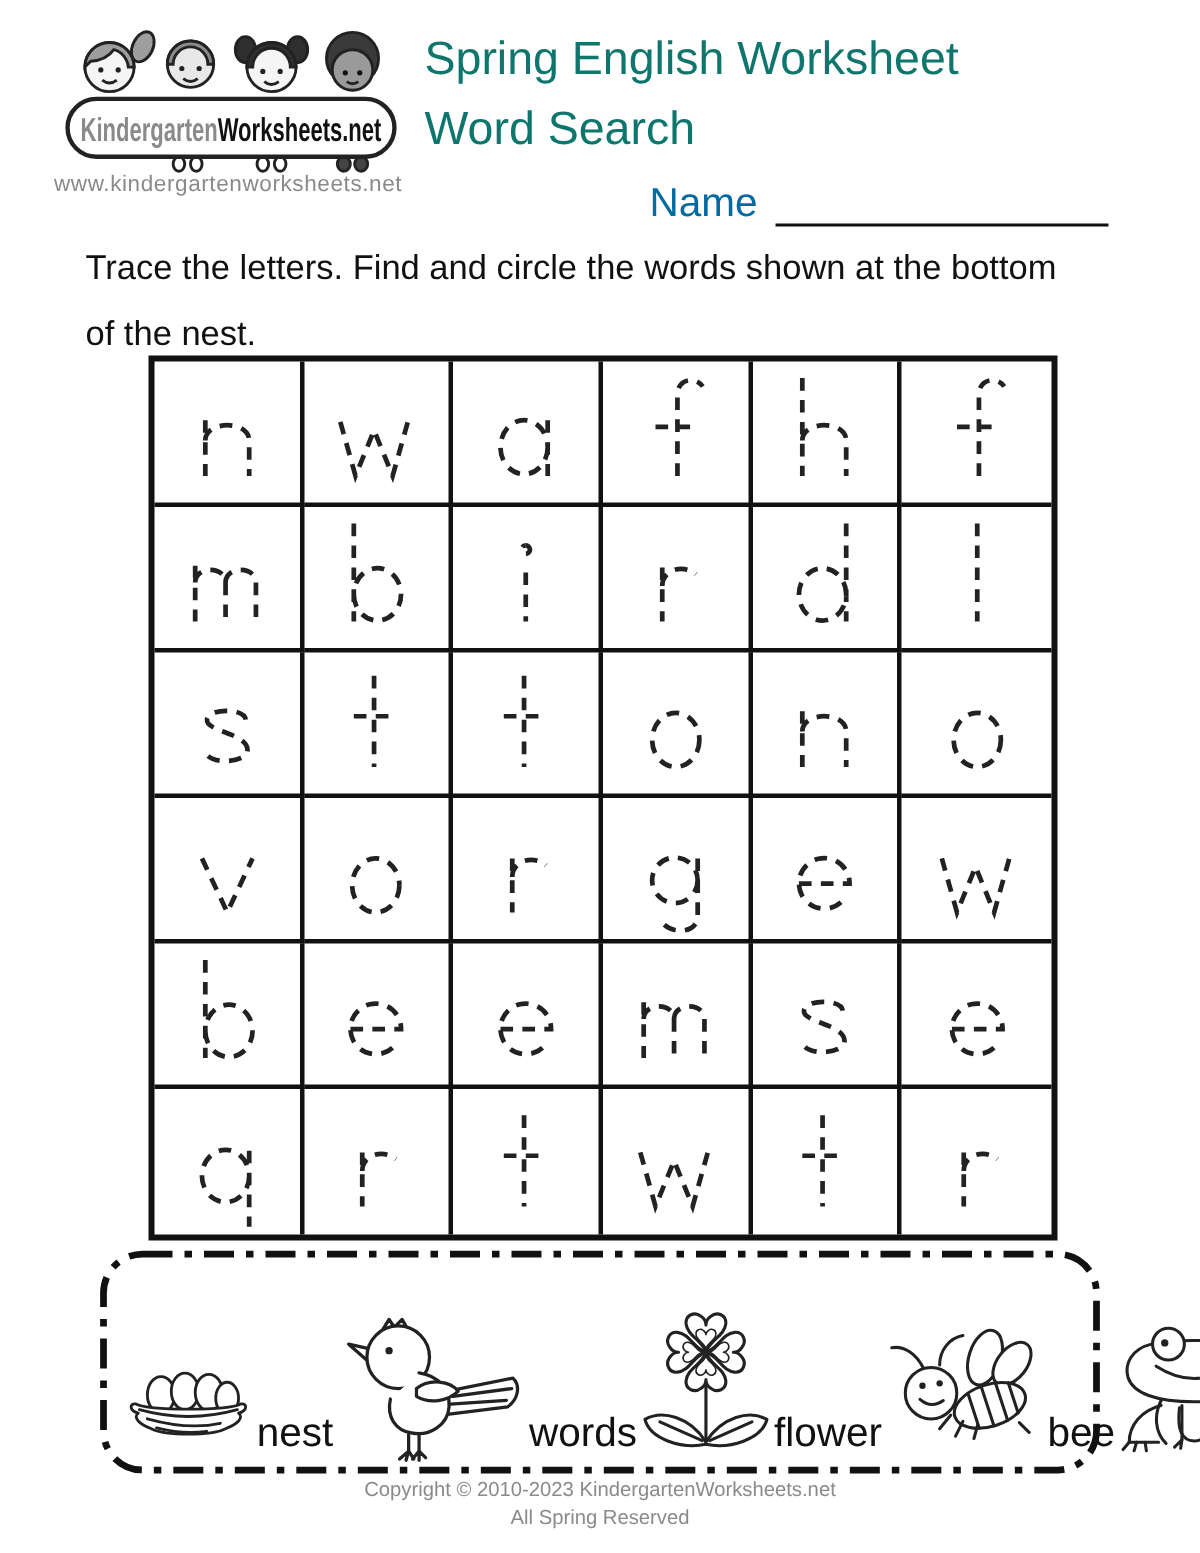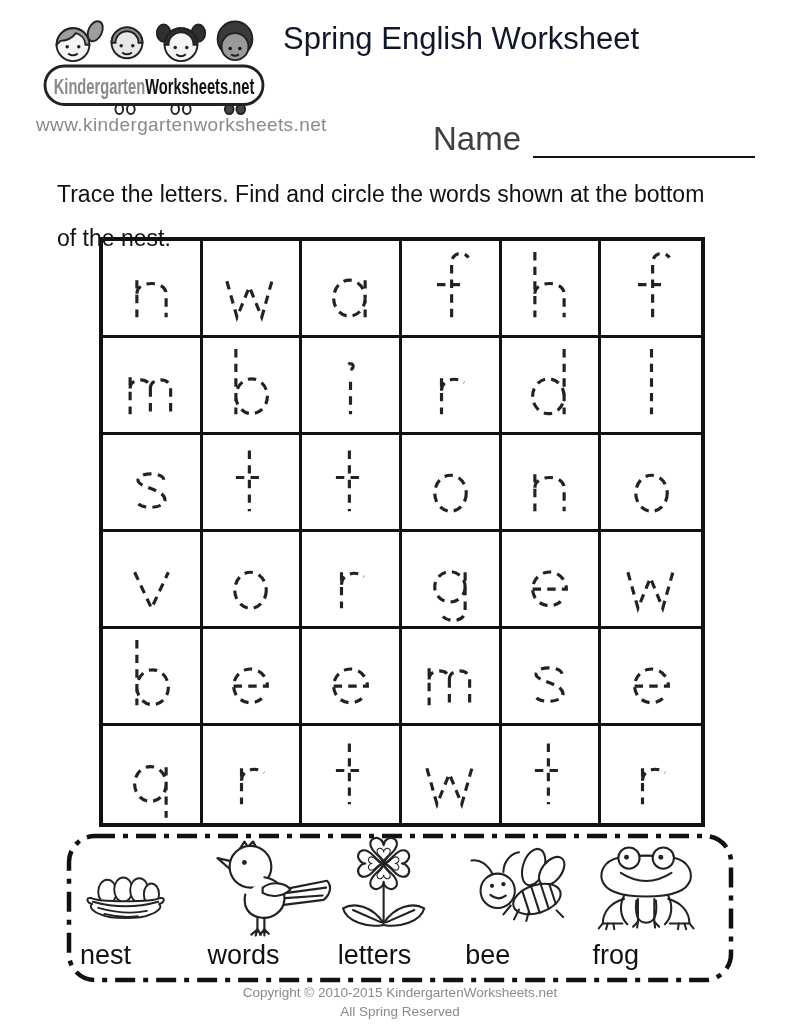--- a/index.html
+++ b/index.html
@@ -1,43 +1,43 @@
 <!DOCTYPE html>
 <html><head>
 <meta charset="utf-8">
 <style>
   html,body{margin:0;padding:0;background:#fff;}
   .page{position:relative;width:800px;height:1035px;background:#fff;
         font-family:"Liberation Sans",sans-serif;color:#1a1a1a;overflow:hidden;}
 
   
   .logo-svg{position:absolute;left:38px;top:10px;width:232px;height:108px;}
-  .site-url{position:absolute;left:36px;top:114px;font-size:19px;color:#8a8a8a;letter-spacing:.4px;}
-  .title{position:absolute;left:283px;top:16px;font-size:31px;line-height:1.5;color:#0f172a;}
-  .name-row{position:absolute;left:433px;top:120px;font-size:33px;color:#404040;display:flex;align-items:flex-end;}
+  .site-url{position:absolute;left:36px;top:114px;font-size:15px;color:#8a8a8a;letter-spacing:.4px;}
+  .title{position:absolute;left:283px;top:16px;font-size:31px;line-height:1.5;color:#0f766e;}
+  .name-row{position:absolute;left:433px;top:120px;font-size:27px;color:#0369a1;display:flex;align-items:center;}
   .name-line{display:inline-block;width:222px;border-bottom:2.5px solid #111;margin-left:12px;height:28px;}
 
   
-  .instructions{position:absolute;left:57px;top:172px;width:700px;font-size:23px;line-height:1.92;color:#111;}
+  .instructions{position:absolute;left:57px;top:156px;width:700px;font-size:23px;line-height:1.92;color:#111;}
 
   
   .grid{position:absolute;left:99px;top:237px;width:598px;height:582px;border:4px solid #111;
         display:grid;grid-template-columns:repeat(6,1fr);grid-template-rows:repeat(6,1fr);}
   .cell{border-right:3px solid #111;border-bottom:3px solid #111;
         display:flex;align-items:center;justify-content:center;}
   .cell:nth-child(6n){border-right:none;}
   .cell:nth-child(n+31){border-bottom:none;}
   .trace{height:90px;width:63px;}
   .trace path{fill:none;stroke:#222;stroke-width:2.8;stroke-dasharray:7.5 5.5;stroke-linecap:butt;}
 
   
   .wordbox{position:absolute;left:66px;top:833px;width:668px;height:150px;}
   .wordbox-border{position:absolute;left:0;top:0;width:100%;height:100%;}
   .bank-items{position:absolute;left:14px;top:6px;width:640px;height:138px;display:flex;}
-  .bank-item{flex:1 1 0;display:flex;flex-direction:column;align-items:flex-start;justify-content:flex-end;}
+  .bank-item{flex:1 1 0;display:flex;flex-direction:row;align-items:flex-end;justify-content:flex-end;}
   .bank-art{height:100px;display:flex;align-items:flex-end;justify-content:center;overflow:visible;}
   .bank-art svg{overflow:visible;}
   .bank-label{font-size:27px;color:#111;line-height:1.1;margin:2px 0 6px;}
   .lineart{fill:#fff;stroke:#222;stroke-width:2.5;stroke-linejoin:round;stroke-linecap:round;}
 
   
   .footer{position:absolute;left:0;top:984px;width:100%;text-align:center;
           font-size:13.5px;line-height:1.4;color:#8a8a8a;}
 </style>
 </head>
@@ -93,20 +93,21 @@
       </g>
 
       <rect x="3" y="58" width="226" height="40" rx="20" fill="#fff" stroke-width="3"></rect>
     </g>
     <text x="116" y="87" text-anchor="middle" font-family="Liberation Sans, sans-serif" font-size="23" font-weight="bold" textLength="208" lengthAdjust="spacingAndGlyphs"><tspan fill="#8a8a8a">Kindergarten</tspan><tspan fill="#111">Worksheets.net</tspan></text>
   </svg>
   <div class="site-url">www.kindergartenworksheets.net</div>
 
   <div class="title">
     <div>Spring English Worksheet</div>
+    <div>Word Search</div>
   </div>
 
   <div class="name-row">
     <span>Name</span>
     <span class="name-line"></span>
   </div>
 
   <div class="instructions">
     <div>Trace the letters. Find and circle the words shown at the bottom</div>
     <div>of the nest.</div>
@@ -348,21 +349,21 @@
                 <path d="M0 0 C-3 -10 -15 -13 -16 -23 C-16.5 -30 -9 -33 -4 -29 C-1 -27 0 -24 0 -22 C0 -24 1 -27 4 -29 C9 -33 16.5 -30 16 -23 C15 -13 3 -10 0 0 Z" transform="translate(55,44) translate(0,-3) scale(0.5)" fill="none"></path>
                 <path d="M0 0 C-3 -10 -15 -13 -16 -23 C-16.5 -30 -9 -33 -4 -29 C-1 -27 0 -24 0 -22 C0 -24 1 -27 4 -29 C9 -33 16.5 -30 16 -23 C15 -13 3 -10 0 0 Z" transform="translate(55,44) rotate(90) translate(0,-3) scale(0.5)" fill="none"></path>
                 <path d="M0 0 C-3 -10 -15 -13 -16 -23 C-16.5 -30 -9 -33 -4 -29 C-1 -27 0 -24 0 -22 C0 -24 1 -27 4 -29 C9 -33 16.5 -30 16 -23 C15 -13 3 -10 0 0 Z" transform="translate(55,44) rotate(180) translate(0,-3) scale(0.5)" fill="none"></path>
                 <path d="M0 0 C-3 -10 -15 -13 -16 -23 C-16.5 -30 -9 -33 -4 -29 C-1 -27 0 -24 0 -22 C0 -24 1 -27 4 -29 C9 -33 16.5 -30 16 -23 C15 -13 3 -10 0 0 Z" transform="translate(55,44) rotate(270) translate(0,-3) scale(0.5)" fill="none"></path>
                 <path d="M55 116 C42 96 20 90 6 98 C10 114 36 122 55 118 Z"></path>
                 <path d="M55 116 C68 96 90 90 104 98 C100 114 74 122 55 118 Z"></path>
                 <path d="M52 115 L18 100 M58 115 L92 100" fill="none"></path>
               </g>
             </svg>
           </div>
-          <div class="bank-label">letters</div>
+          <div class="bank-label">flower</div>
         </div>
         <div class="bank-item">
           <div class="bank-art">
             <svg height="94" viewBox="0 0 135 115">
               <g class="lineart">
                 <path d="M34 36 C28 24 18 17 8 19 M47 33 C47 21 55 11 66 9" fill="none"></path>
                 <ellipse cx="84" cy="27" rx="13" ry="23" transform="rotate(18 84 27)"></ellipse>
                 <ellipse cx="106" cy="32" rx="12" ry="20" transform="rotate(38 106 32)"></ellipse>
                 <ellipse cx="88" cy="66" rx="30" ry="17" transform="rotate(-18 88 66)"></ellipse>
                 <g transform="rotate(-18 88 66)">
@@ -395,17 +396,17 @@
                 <path d="M12 96 l-5 6 M18 96 l-2 7 M25 96 l1 7 M118 96 l5 6 M112 96 l2 7 M105 96 l-1 7 M55 94 l-6 6 M55 94 l-1 7 M75 94 l6 6 M75 94 l1 7" fill="none"></path>
               </g>
             </svg>
           </div>
           <div class="bank-label">frog</div>
         </div>
       </div>
   </div>
 
   <div class="footer">
-    <div>Copyright © 2010-2015 KindergartenWorksheets.net</div>
+    <div>Copyright © 2010-2023 KindergartenWorksheets.net</div>
     <div>All Spring Reserved</div>
   </div>
 
 </div>
 
 </body></html>

